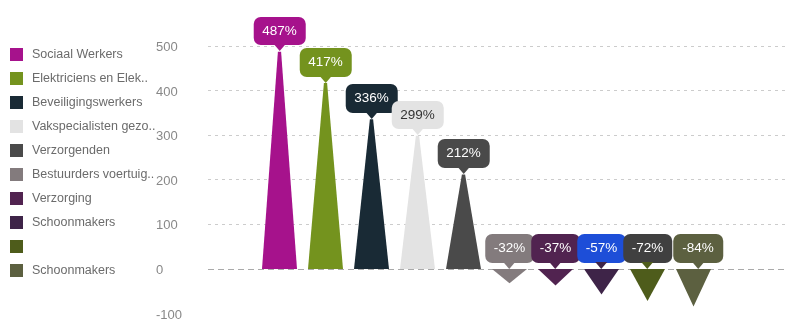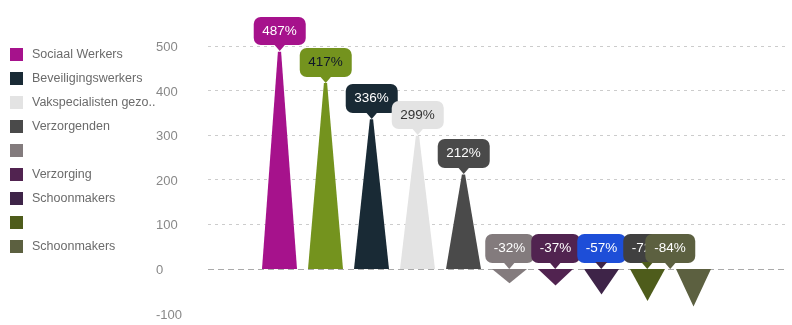--- a/index.html
+++ b/index.html
@@ -91,33 +91,38 @@
 <body>
 
 <div id="chart-root">
 
   <div class="legend">
       <div class="legend-item">
         <span class="legend-swatch" style="background: rgb(166, 18, 140);"></span>
         <span class="legend-label">Sociaal Werkers</span>
       </div>
       <div class="legend-item">
+        <span class="legend-swatch" style="background: rgb(116, 147, 30);"></span>
+        <span class="legend-label">Elektriciens en Elek..</span>
+      </div>
+      <div class="legend-item">
         <span class="legend-swatch" style="background: rgb(25, 42, 53);"></span>
         <span class="legend-label">Beveiligingswerkers</span>
       </div>
       <div class="legend-item">
         <span class="legend-swatch" style="background: rgb(227, 227, 227);"></span>
         <span class="legend-label">Vakspecialisten gezo..</span>
       </div>
       <div class="legend-item">
         <span class="legend-swatch" style="background: rgb(74, 74, 74);"></span>
         <span class="legend-label">Verzorgenden</span>
       </div>
       <div class="legend-item">
         <span class="legend-swatch" style="background: rgb(131, 123, 125);"></span>
+        <span class="legend-label">Bestuurders voertuig..</span>
       </div>
       <div class="legend-item">
         <span class="legend-swatch" style="background: rgb(81, 35, 80);"></span>
         <span class="legend-label">Verzorging</span>
       </div>
       <div class="legend-item">
         <span class="legend-swatch" style="background: rgb(62, 36, 72);"></span>
         <span class="legend-label">Schoonmakers</span>
       </div>
       <div class="legend-item">
@@ -151,22 +156,22 @@
   </div>
 
 <div class="axis-label" style="left: 156px; top: 40px;">500</div>
     <div class="axis-label" style="left: 156px; top: 84.6px;">400</div>
     <div class="axis-label" style="left: 156px; top: 129.2px;">300</div>
     <div class="axis-label" style="left: 156px; top: 173.8px;">200</div>
     <div class="axis-label" style="left: 156px; top: 218.4px;">100</div>
     <div class="axis-label" style="left: 156px; top: 263px;">0</div>
     <div class="axis-label" style="left: 156px; top: 307.6px;">-100</div>
     <div class="bubble" style="background: rgb(166, 18, 140); color: rgb(255, 255, 255); left: 279.5px; top: 16.798px;"><span>487%</span><span class="tail" style="border-top-color: rgb(166, 18, 140);"></span></div>
-    <div class="bubble" style="background: rgb(116, 147, 30); color: #0f172a; left: 325.5px; top: 48.018px;"><span>417%</span><span class="tail" style="border-top-color: rgb(116, 147, 30);"></span></div>
+    <div class="bubble" style="background: rgb(116, 147, 30); color: #ffffff; left: 325.5px; top: 48.018px;"><span>417%</span><span class="tail" style="border-top-color: rgb(116, 147, 30);"></span></div>
     <div class="bubble" style="background: rgb(25, 42, 53); color: rgb(255, 255, 255); left: 371.5px; top: 84.144px;"><span>336%</span><span class="tail" style="border-top-color: rgb(25, 42, 53);"></span></div>
     <div class="bubble" style="background: rgb(227, 227, 227); color: rgb(51, 51, 51); left: 417.5px; top: 100.646px;"><span>299%</span><span class="tail" style="border-top-color: rgb(227, 227, 227);"></span></div>
     <div class="bubble" style="background: rgb(74, 74, 74); color: rgb(255, 255, 255); left: 463.5px; top: 139.448px;"><span>212%</span><span class="tail" style="border-top-color: rgb(74, 74, 74);"></span></div>
     <div class="bubble" style="background: rgb(131, 123, 125); color: rgb(255, 255, 255); left: 509.5px; top: 234px;"><span>-32%</span><span class="tail" style="border-top-color: rgb(131, 123, 125);"></span></div>
     <div class="bubble" style="background: rgb(81, 35, 80); color: rgb(255, 255, 255); left: 555.5px; top: 234px;"><span>-37%</span><span class="tail" style="border-top-color: rgb(81, 35, 80);"></span></div>
     <div class="bubble" style="background: #1d4ed8; color: rgb(255, 255, 255); left: 601.5px; top: 234px;"><span>-57%</span><span class="tail" style="border-top-color: rgb(62, 36, 72);"></span></div>
     <div class="bubble" style="background: #404040; color: rgb(255, 255, 255); left: 647.5px; top: 234px;"><span>-72%</span><span class="tail" style="border-top-color: rgb(78, 92, 27);"></span></div>
-    <div class="bubble" style="background: rgb(92, 96, 64); color: rgb(255, 255, 255); left: 670px; top: 234px;"><span>-84%</span><span class="tail" style="border-top-color: rgb(92, 96, 64);"></span></div>
+    <div class="bubble" style="background: rgb(92, 96, 64); color: rgb(255, 255, 255); left: 698px; top: 234px;"><span>-84%</span><span class="tail" style="border-top-color: rgb(92, 96, 64);"></span></div>
   </div>
 
 </body></html>

